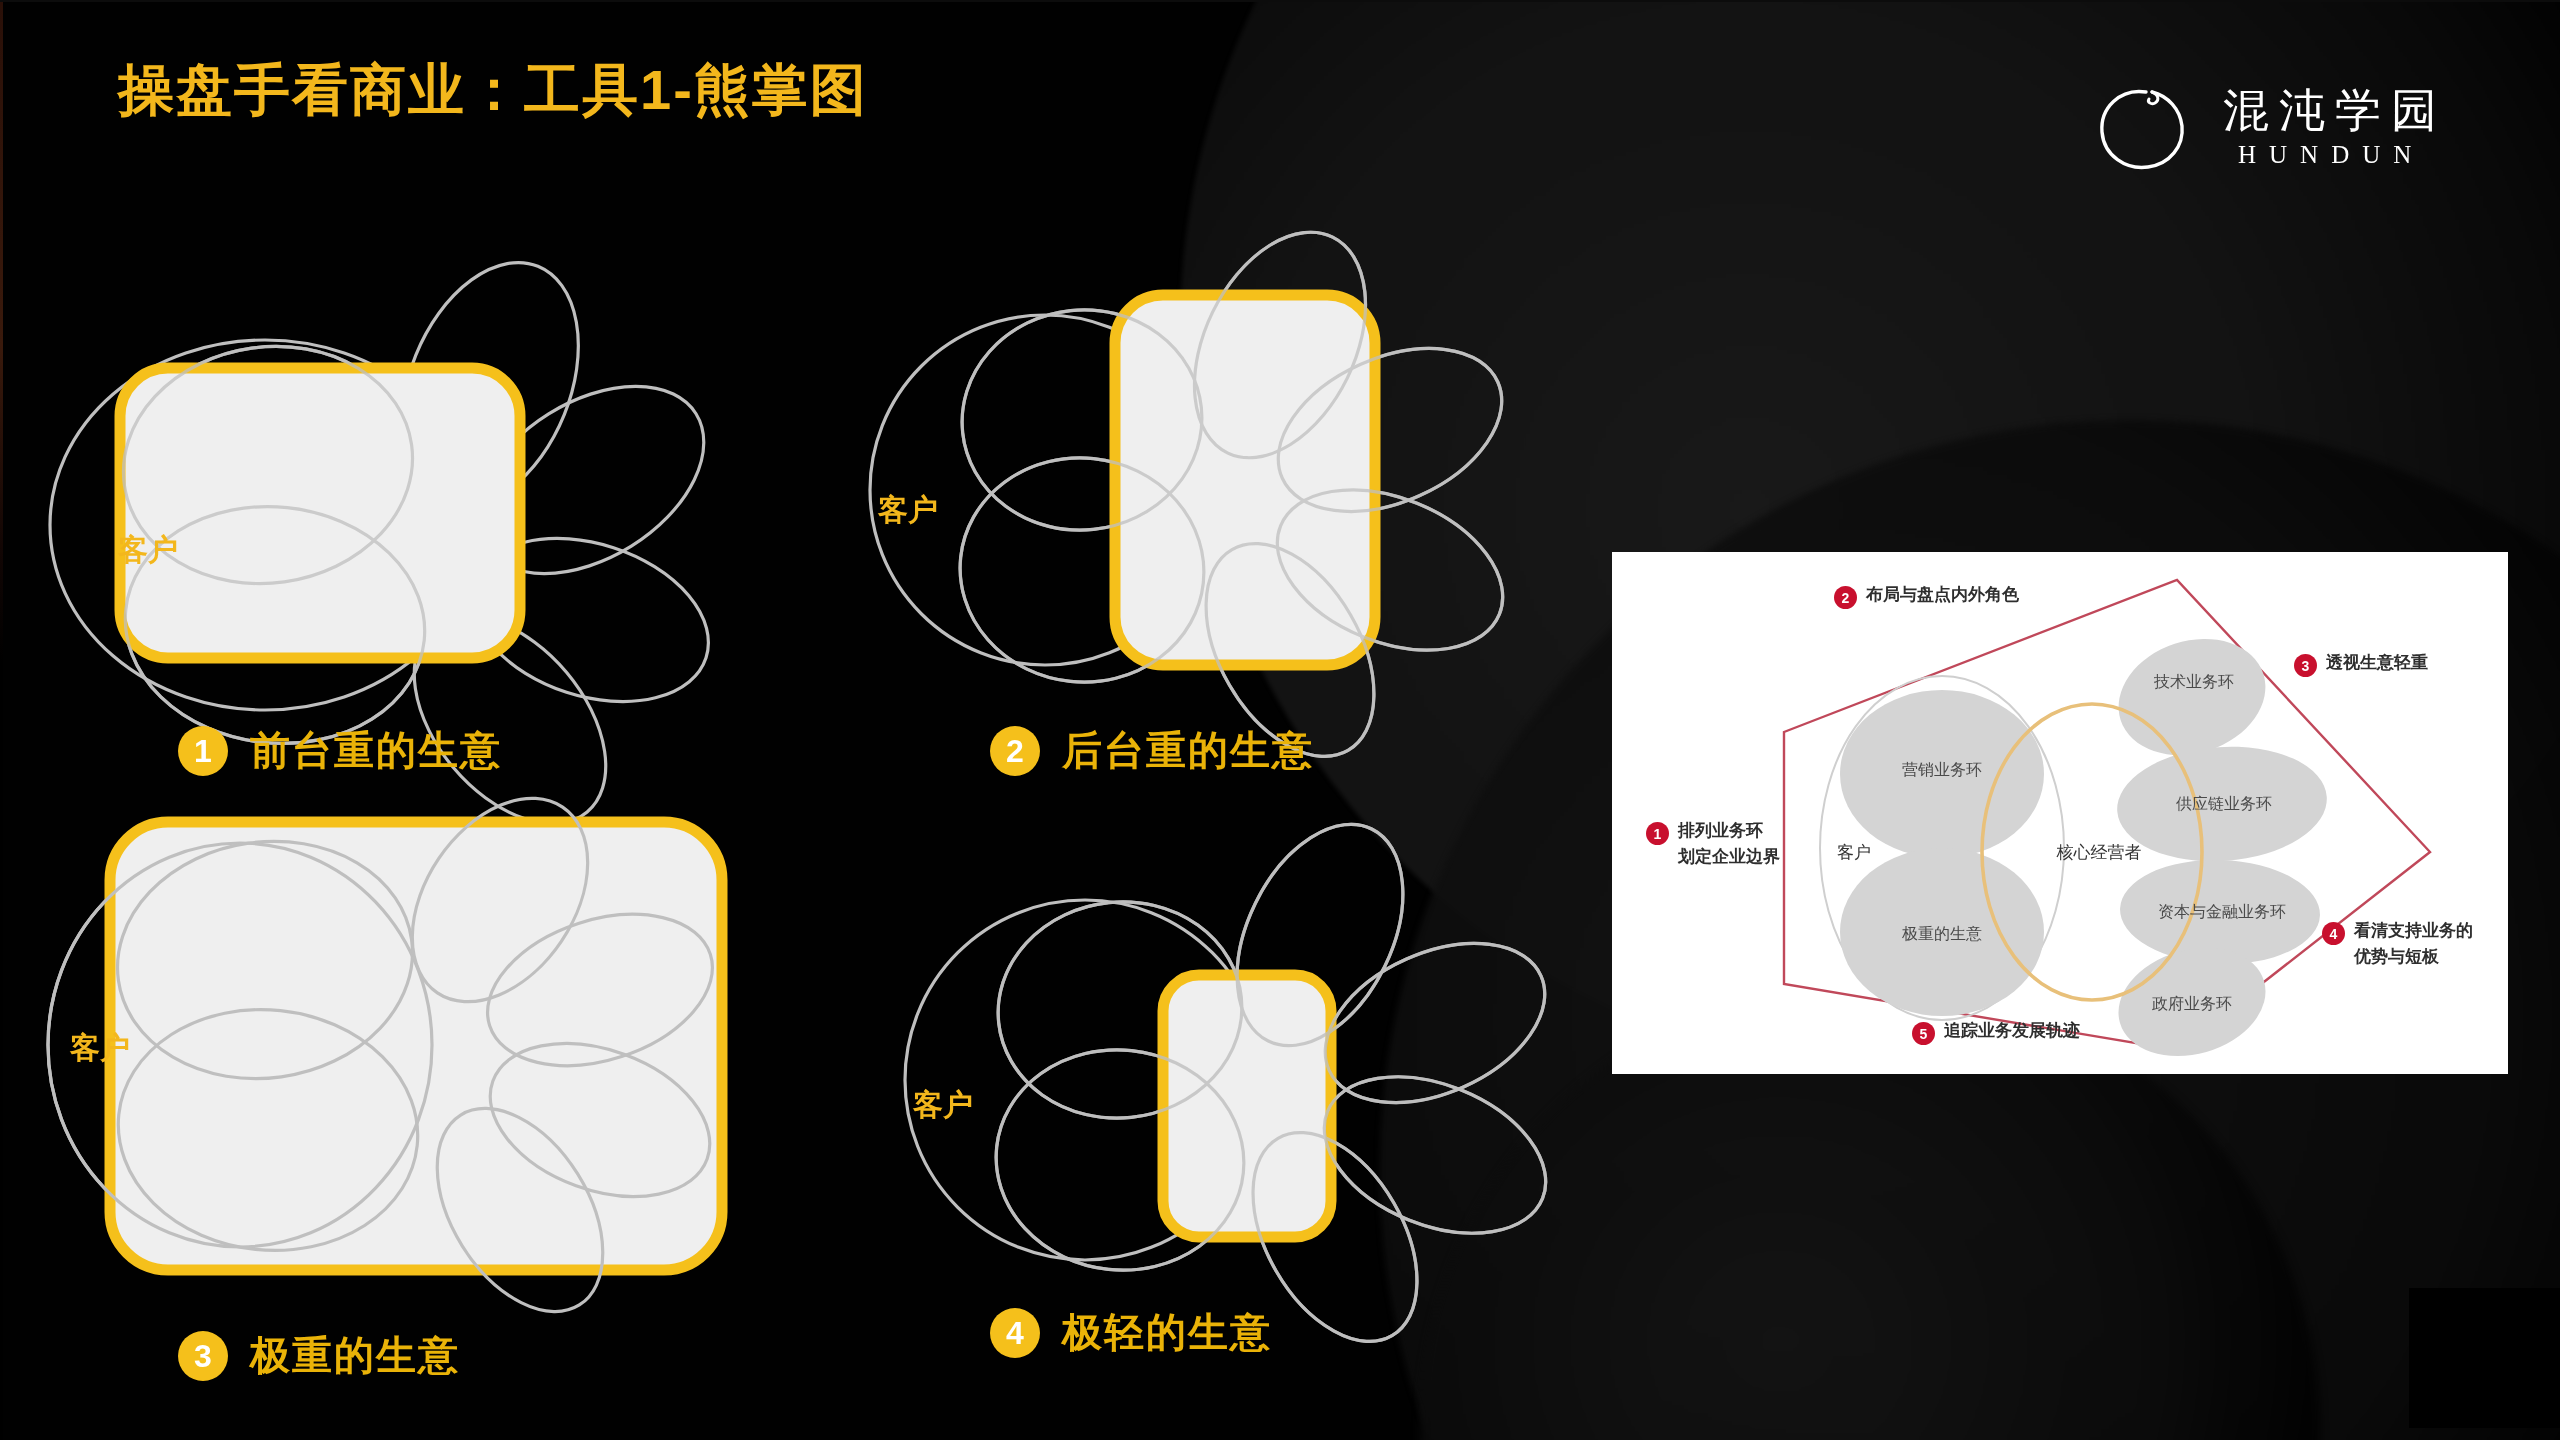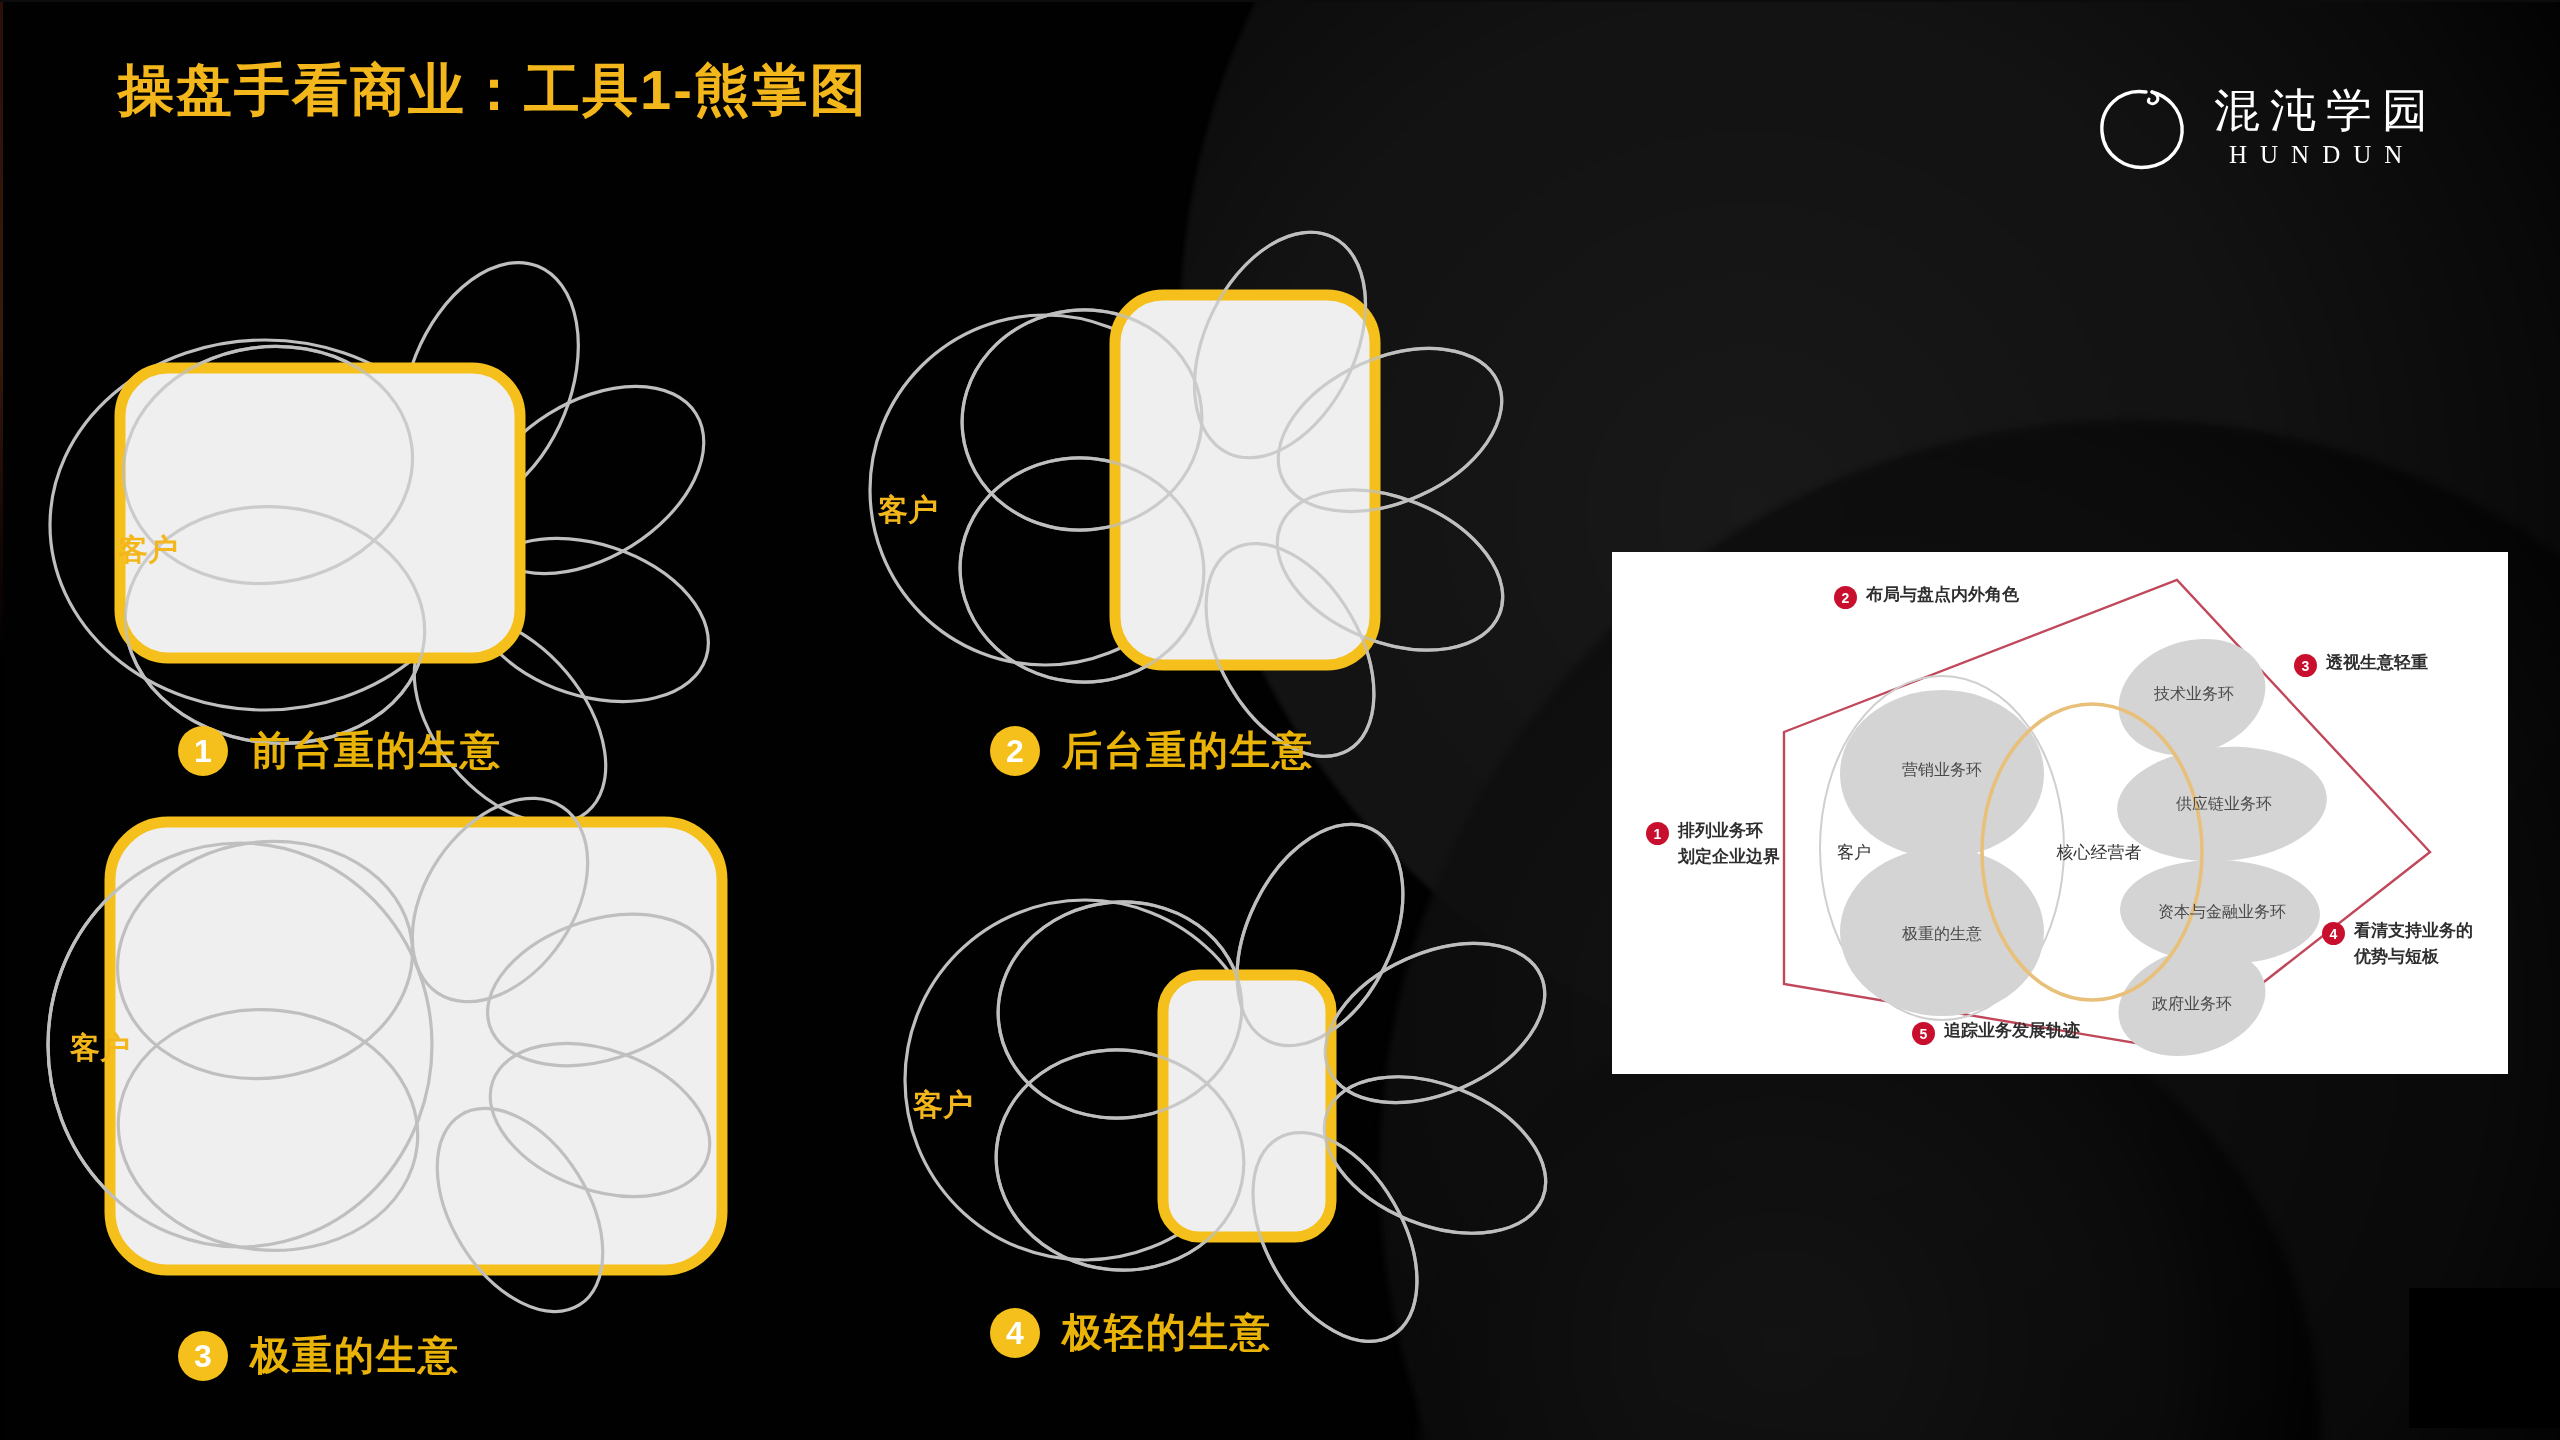--- a/index.html
+++ b/index.html
@@ -16,21 +16,21 @@
   .bg-swirl-c{position:absolute;left:1420px;top:980px;width:900px;height:900px;border-radius:50%;
     background:radial-gradient(circle at 40% 40%, #151515 0%, #0b0b0b 50%, #000 72%);opacity:.8;filter:blur(4px);}
   .bg-dark-rect{position:absolute;left:2409px;top:1288px;width:151px;height:140px;background:#000;}
   .edge-left{position:absolute;left:0;top:0;width:3px;height:1440px;
     background:linear-gradient(to bottom,#2a1008 0%, #3a1a0c 24%, #120604 38%, #000 46%, #000 100%);}
   .edge-top{position:absolute;left:0;top:0;width:2560px;height:2px;background:#0c0c0c;}
 
   
   .title{position:absolute;left:118px;top:62px;font-size:56px;font-weight:bold;color:#F3B71C;letter-spacing:2px;
     white-space:nowrap;line-height:1;}
-  .logo{position:absolute;left:2092px;top:78px;display:flex;align-items:center;gap:22px;}
+  .logo{position:absolute;left:2092px;top:78px;display:flex;align-items:center;gap:31px;}
   .logo-mark{width:100px;height:100px;flex:0 0 auto;}
   .logo-text{display:flex;flex-direction:column;justify-content:center;color:#fff;}
   .logo-cn{font-size:46px;letter-spacing:10px;font-family:"Liberation Serif","DejaVu Serif",serif;line-height:1.05;}
   .logo-en{font-size:25px;letter-spacing:13px;font-family:"Liberation Serif","DejaVu Serif",serif;margin-top:6px;margin-left:15px;}
 
   
   .paw{position:absolute;}
   .paw svg{display:block;overflow:visible;}
   .cust-label{position:absolute;font-size:30px;font-weight:bold;color:#F3B71C;white-space:nowrap;}
   .caption{position:absolute;display:flex;align-items:center;gap:22px;}
@@ -191,21 +191,21 @@
         <ellipse cx="610" cy="252" rx="105" ry="57" transform="rotate(-4 610 252)"></ellipse>
         <ellipse cx="608" cy="360" rx="100" ry="52" transform="rotate(2 608 360)"></ellipse>
         <ellipse cx="580" cy="450" rx="75" ry="52" transform="rotate(-16 580 450)"></ellipse>
       </g>
 
       <ellipse cx="480" cy="300" rx="110" ry="148" fill="none" stroke="#E8C07A" stroke-width="3.6"></ellipse>
     </svg>
 
     <div class="p-ring" style="left:330px;top:218px;">营销业务环</div>
     <div class="p-ring" style="left:330px;top:382px;">极重的生意</div>
-    <div class="p-ring" style="left:582px;top:142px;">技术业务环</div>
+    <div class="p-ring" style="left:582px;top:130px;">技术业务环</div>
     <div class="p-ring" style="left:612px;top:252px;">供应链业务环</div>
     <div class="p-ring" style="left:610px;top:360px;">资本与金融业务环</div>
     <div class="p-ring" style="left:580px;top:452px;">政府业务环</div>
 
     <div class="p-ring" style="left:242px;top:300px;font-size:17px;color:#333;">客户</div>
     <div class="p-ring" style="left:487px;top:300px;font-size:17px;color:#333;">核心经营者</div>
 
     <div class="p-note" style="left:34px;top:268px;">
       <div class="p-num">1</div>
       <div class="p-note-lines">

